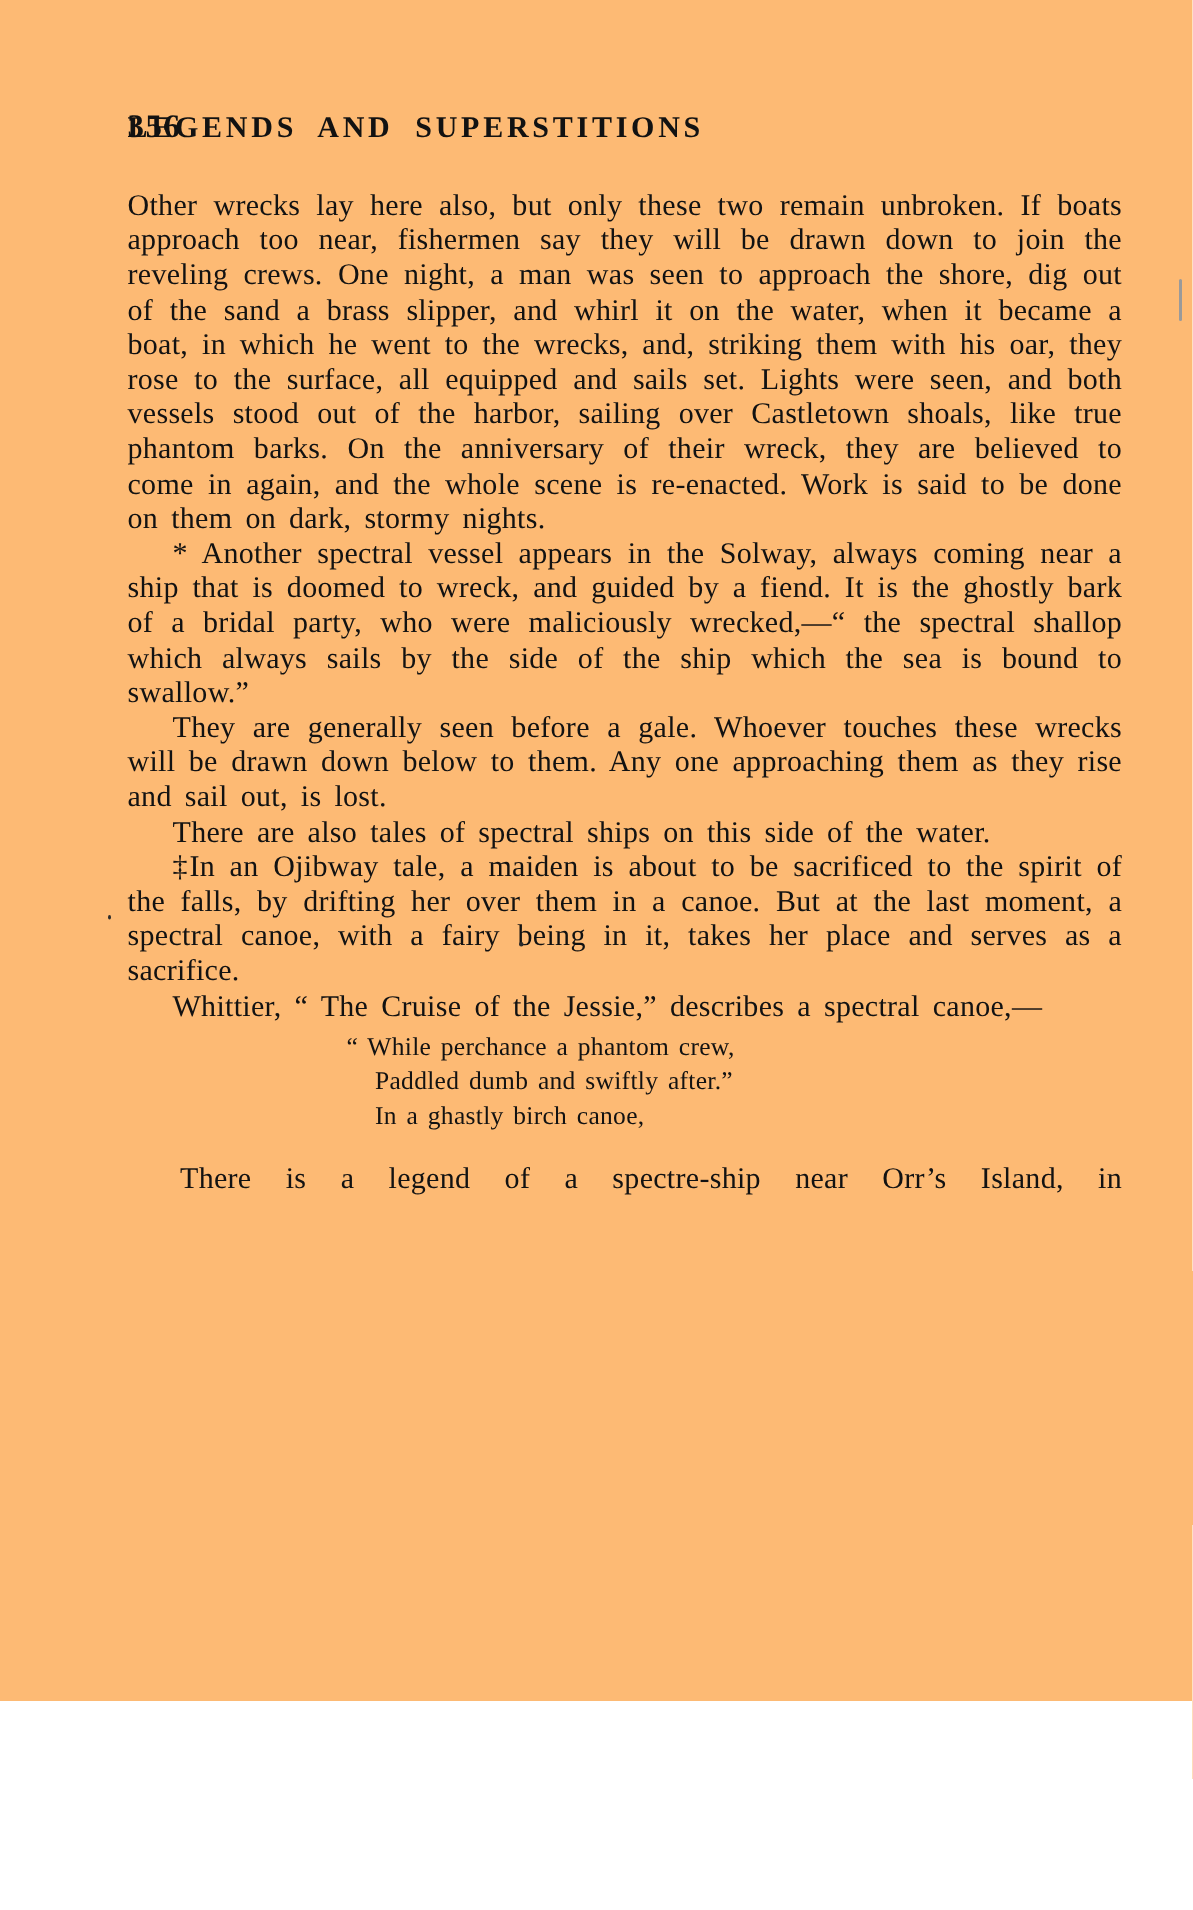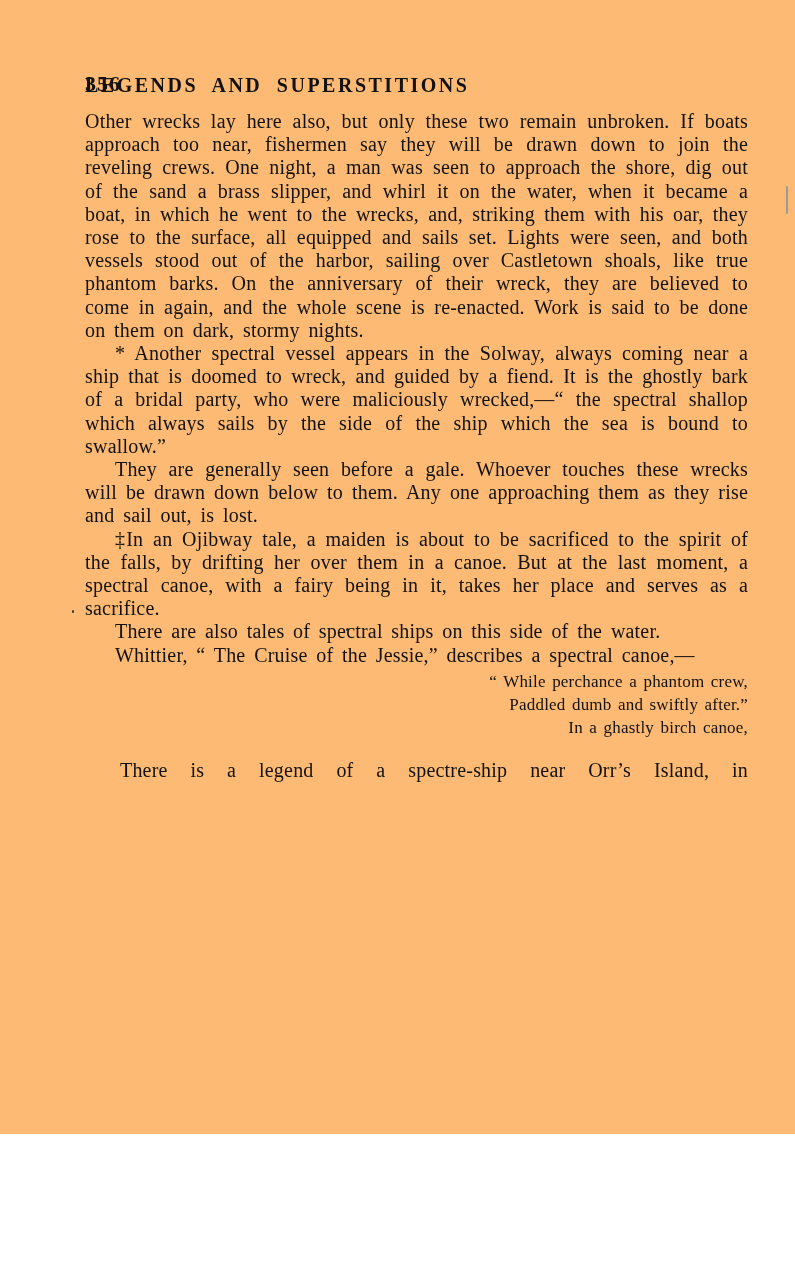--- a/index.html
+++ b/index.html
@@ -38,21 +38,21 @@
     text-align: left;
     font-size: 20px;
     font-weight: bold;
     letter-spacing: 2.5px;
     word-spacing: 7px;
     line-height: 26px;
   }
   
   .text-block {
     position: absolute;
-    top: 110px;
+    top: 126px;
     left: 85px;
     width: 663px;
     font-size: 20px;
     line-height: 23.2px;
     text-align: justify;
     letter-spacing: 0.2px;
     word-spacing: 3.5px;
   }
   .para {
     margin: 0;
@@ -63,21 +63,20 @@
   }
   .verse {
     margin: 3px 0 10px 146px;
     font-size: 17px;
     line-height: 23px;
     text-align: left;
     word-spacing: 2px;
   }
   .verse-line {
     padding-left: 19px;
-    text-align: right;
   }
   .verse-line.first {
     padding-left: 0;
   }
   .para.closing {
     margin-top: 20px;
     text-indent: 35px;
     text-align-last: justify;
   }
   
@@ -119,22 +118,22 @@
 
   <div class="running-header">
     <span class="page-number">356</span>
     <span class="running-title">LEGENDS AND SUPERSTITIONS</span>
   </div>
 
   <div class="text-block">
     <p class="para no-indent">Other wrecks lay here also, but only these two remain unbroken. If boats approach too near, fishermen say they will be drawn down to join the reveling crews. One night, a man was seen to approach the shore, dig out of the sand a brass slipper, and whirl it on the water, when it became a boat, in which he went to the wrecks, and, striking them with his oar, they rose to the surface, all equipped and sails set. Lights were seen, and both vessels stood out of the harbor, sailing over Castletown shoals, like true phantom barks. On the anniversary of their wreck, they are believed to come in again, and the whole scene is re-enacted. Work is said to be done on them on dark, stormy nights.</p>
     <p class="para">* Another spectral vessel appears in the Solway, always coming near a ship that is doomed to wreck, and guided by a fiend. It is the ghostly bark of a bridal party, who were maliciously wrecked,—“ the spectral shallop which always sails by the side of the ship which the sea is bound to swallow.”</p>
     <p class="para">They are generally seen before a gale. Whoever touches these wrecks will be drawn down below to them. Any one approaching them as they rise and sail out, is lost.</p>
+    <p class="para">There are also tales of spectral ships on this side of the water.</p>
     <p class="para">‡In an Ojibway tale, a maiden is about to be sacrificed to the spirit of the falls, by drifting her over them in a canoe. But at the last moment, a spectral canoe, with a fairy being in it, takes her place and serves as a sacrifice.</p>
-    <p class="para">There are also tales of spectral ships on this side of the water.</p>
     <p class="para">Whittier, “ The Cruise of the Jessie,” describes a spectral canoe,—</p>
 
     <div class="verse">
       <div class="verse-line first">“ While perchance a phantom crew,</div>
       <div class="verse-line">Paddled dumb and swiftly after.”</div>
       <div class="verse-line">In a ghastly birch canoe,</div>
     </div>
 
     <p class="para closing">There is a legend of a spectre-ship near Orr’s Island, in</p>
   </div>

